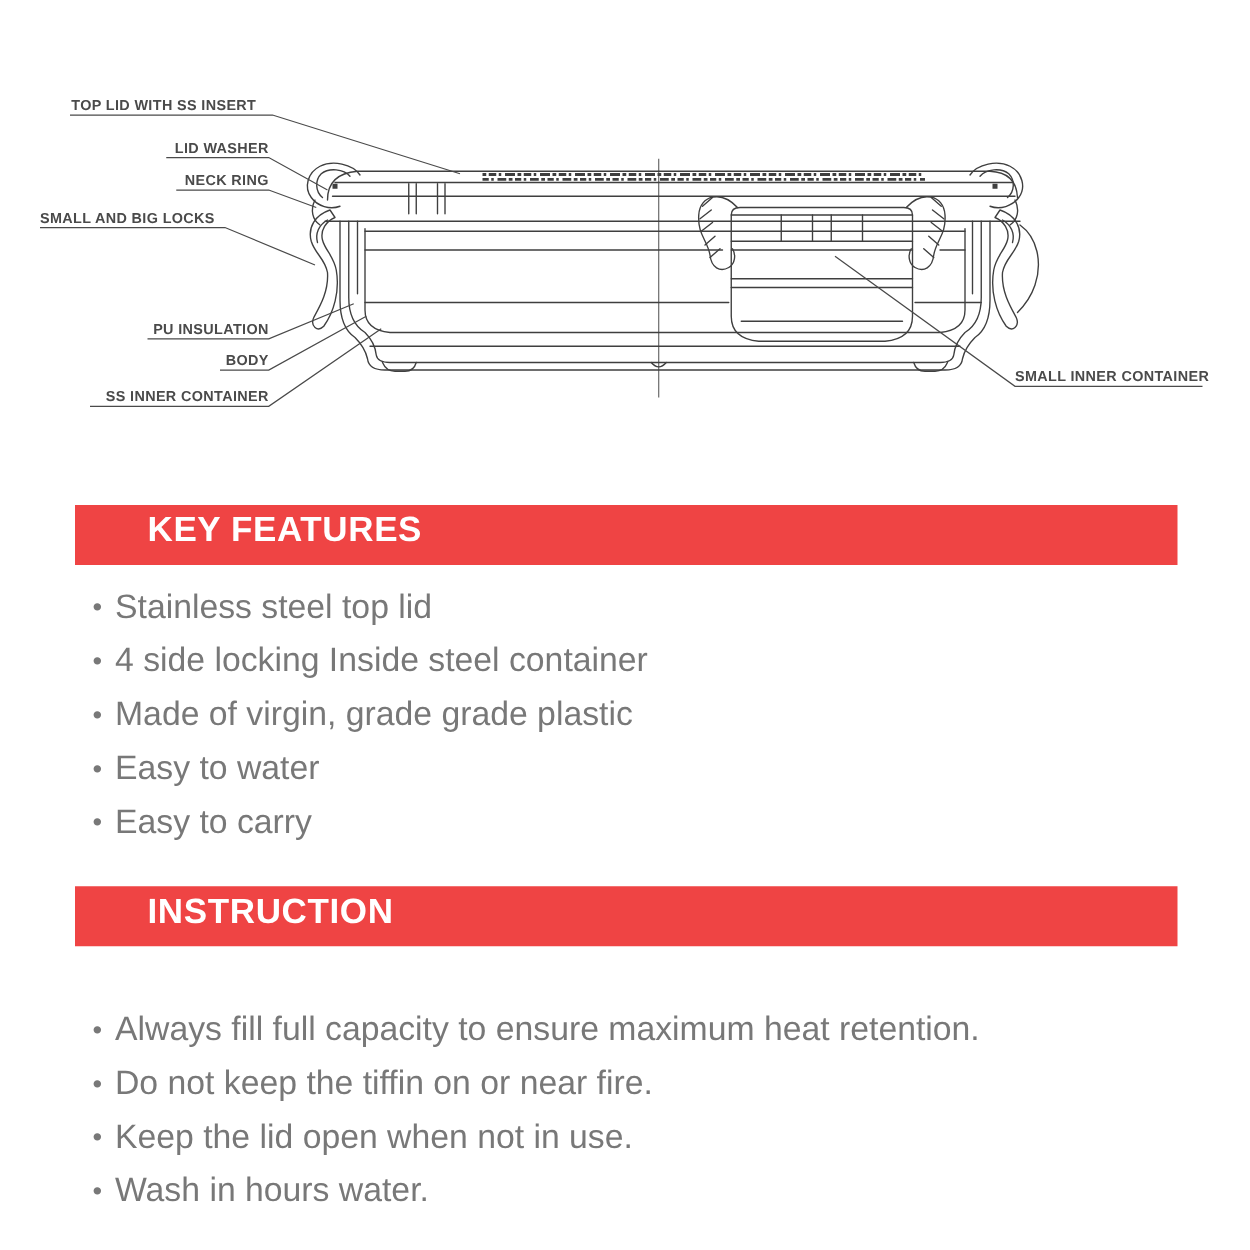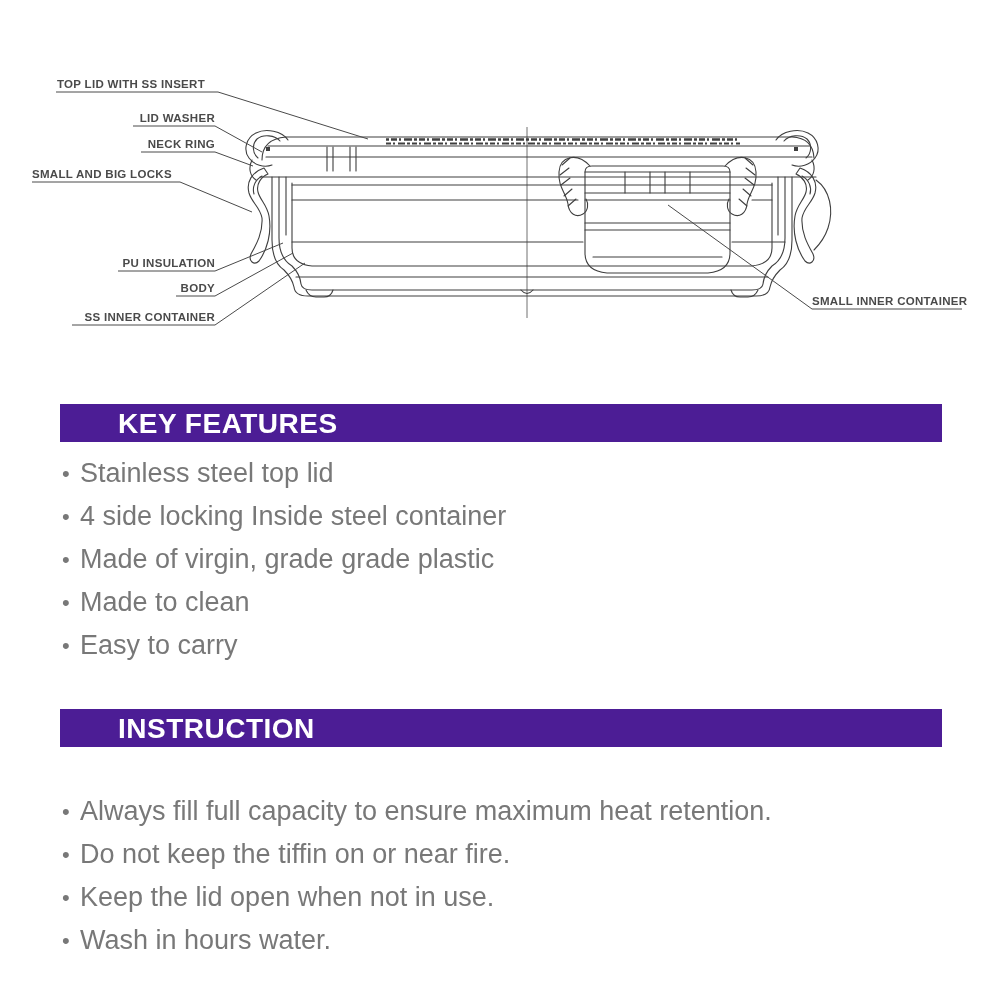--- a/index.html
+++ b/index.html
@@ -5,24 +5,24 @@
   html,body{margin:0;padding:0;}
   body{width:1000px;height:1000px;background:#ffffff;font-family:"Liberation Sans",sans-serif;}
   .page{position:relative;width:1000px;height:1000px;background:#fff;overflow:hidden;}
 
   .diagram-svg{position:absolute;top:0;left:0;}
   .diagram-label{font-family:"Liberation Sans",sans-serif;font-size:11.5px;font-weight:bold;fill:#4a4a4a;letter-spacing:0.3px;}
   .lineart{fill:none;stroke:#3f3f3f;stroke-width:1.1;stroke-linecap:round;stroke-linejoin:round;}
   .thin{fill:none;stroke:#4d4d4d;stroke-width:0.8;}
   .leader{fill:none;stroke:#4a4a4a;stroke-width:1;}
 
-  .section-header{position:absolute;left:60px;width:882px;height:38px;background:#4c1d95;}
+  .section-header{position:absolute;left:60px;width:882px;height:48px;background:#ef4444;}
   .section-header .bar-title{display:block;margin-left:58px;color:#ffffff;font-weight:bold;font-size:28px;line-height:39px;letter-spacing:0.5px;}
 
-  .bullet-list{position:absolute;left:62px;margin:0;padding:0;list-style:none;}
+  .bullet-list{position:absolute;left:62px;margin:12px;padding:0;list-style:none;}
   .bullet-list li{height:43px;line-height:43px;font-size:27px;color:#787878;white-space:nowrap;}
   .bullet{display:inline-block;width:18px;font-size:22px;color:#787878;vertical-align:1px;}
   .kf-list{top:452px;}
   .in-list{top:790px;}
 </style>
 </head>
 <body>
 
 <div class="page">
 
@@ -119,21 +119,21 @@
   </svg>
 
   <div class="section-header" style="top:404px;">
     <span class="bar-title">KEY FEATURES</span>
   </div>
 
   <ul class="bullet-list kf-list">
     <li><span class="bullet">•</span><span>Stainless steel top lid</span></li>
     <li><span class="bullet">•</span><span>4 side locking Inside steel container</span></li>
     <li><span class="bullet">•</span><span>Made of virgin, grade grade plastic</span></li>
-    <li><span class="bullet">•</span><span>Made to clean</span></li>
+    <li><span class="bullet">•</span><span>Easy to water</span></li>
     <li><span class="bullet">•</span><span>Easy to carry</span></li>
   </ul>
 
   <div class="section-header" style="top:709px;">
     <span class="bar-title">INSTRUCTION</span>
   </div>
 
   <ul class="bullet-list in-list">
     <li><span class="bullet">•</span><span>Always fill full capacity to ensure maximum heat retention.</span></li>
     <li><span class="bullet">•</span><span>Do not keep the tiffin on or near fire.</span></li>

